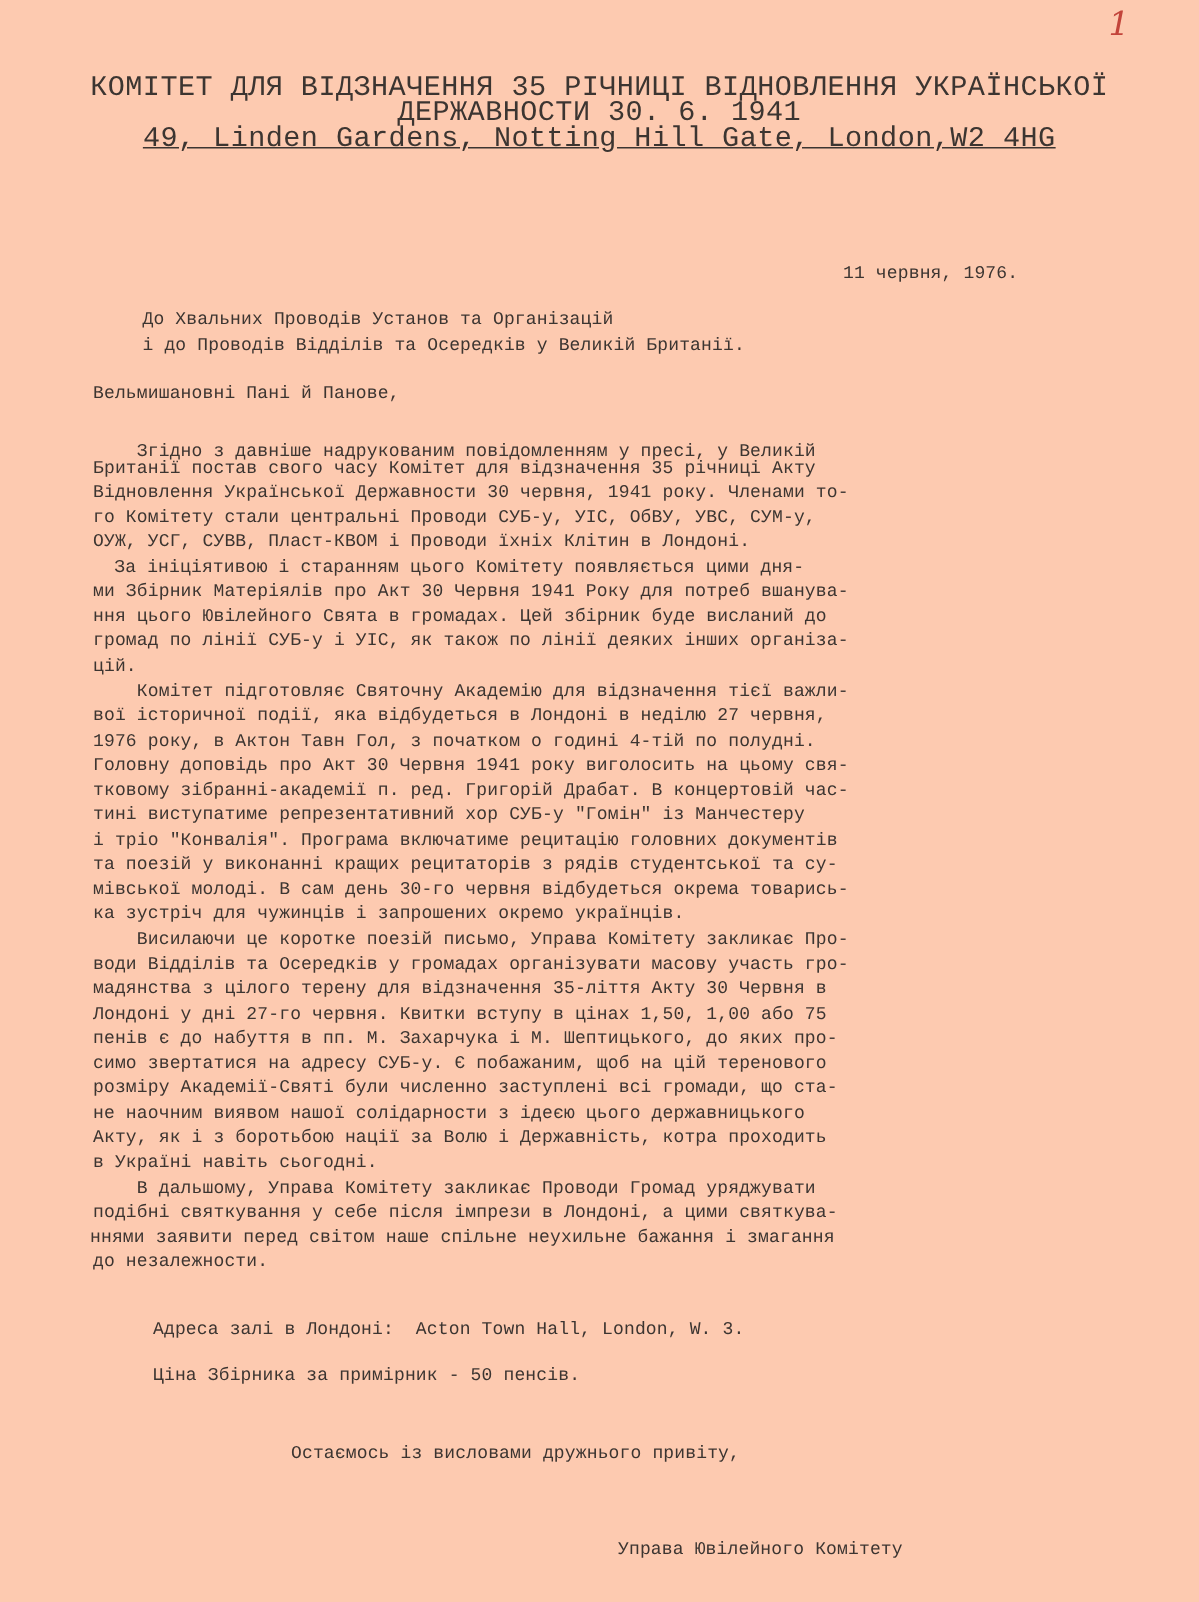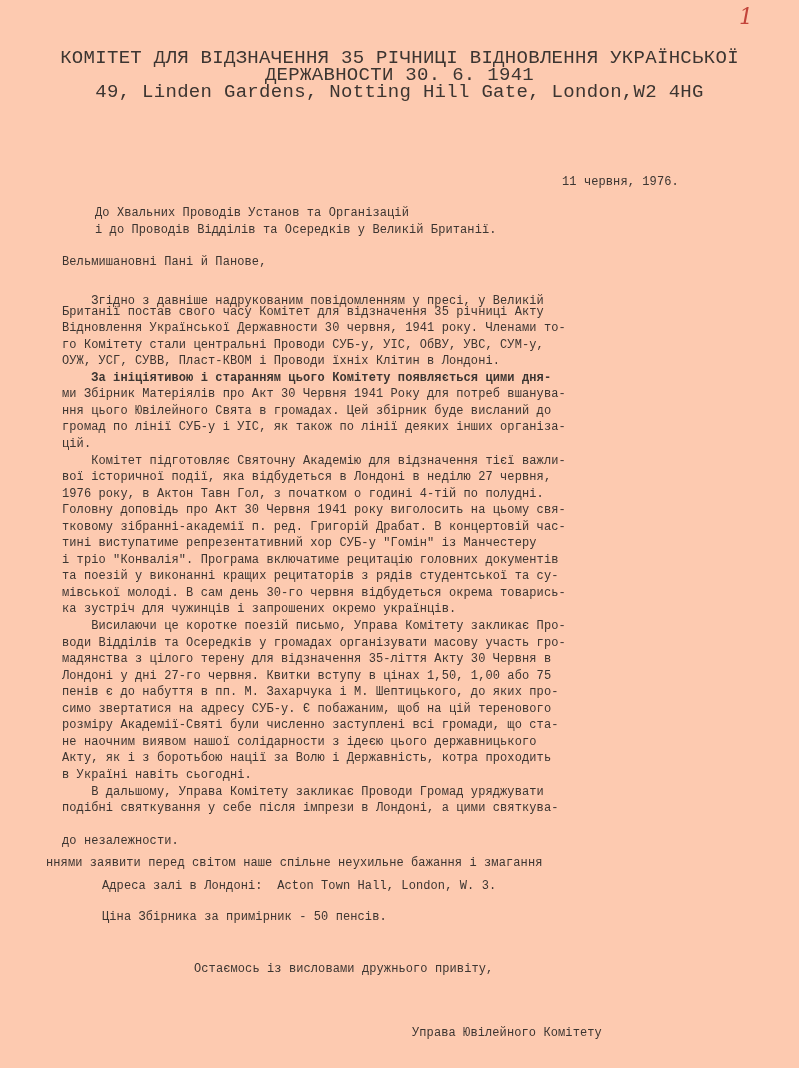--- a/index.html
+++ b/index.html
@@ -43,37 +43,37 @@
   </style>
 </head>
 <body>
 
 <div>
   <div class="page-number">1</div>
 
   <div class="header">
     <div class="line center" style="top:50px;">КОМІТЕТ ДЛЯ ВІДЗНАЧЕННЯ 35 РІЧНИЦІ ВІДНОВЛЕННЯ УКРАЇНСЬКОЇ</div>
     <div class="line center" style="top:67px;">ДЕРЖАВНОСТИ 30. 6. 1941</div>
-    <div class="line center" style="top:84px;">49, Linden Gardens, Notting Hill Gate, London,W2 4HG</div>
+    <div class="line center" style="top:84px;text-decoration:underline;">49, Linden Gardens, Notting Hill Gate, London,W2 4HG</div>
   </div>
 
   <div class="line" style="top:174px; left:562px;">11 червня, 1976.</div>
 
   <div class="line" style="top:205px; left:95px;">До Хвальних Проводів Установ та Організацій</div>
   <div class="line" style="top:222px; left:95px;">і до Проводів Відділів та Осередків у Великій Британії.</div>
 
   <div class="line" style="top:254px; left:62px;">Вельмишановні Пані й Панове,</div>
 
   <div id="body-text">
       <div class="line" style="top: 293px; left: 62px;">    Згідно з давніше надрукованим повідомленням у пресі, у Великій</div>
       <div class="line" style="top: 303.55px; left: 62px;">Британії постав свого часу Комітет для відзначення 35 річниці Акту</div>
       <div class="line" style="top: 320.1px; left: 62px;">Відновлення Української Державности 30 червня, 1941 року. Членами то-</div>
       <div class="line" style="top: 336.65px; left: 62px;">го Комітету стали центральні Проводи СУБ-у, УІС, ОбВУ, УВС, СУМ-у,</div>
       <div class="line" style="top: 353.2px; left: 62px;">ОУЖ, УСГ, СУВВ, Пласт-КВОМ і Проводи їхніх Клітин в Лондоні.</div>
-      <div class="line" style="top: 369.75px; left: 62px; font-weight: bold;">    За ініціятивою і старанням цього Комітету появляється цими дня-</div>
+      <div class="line" style="top: 369.75px; left: 47px;">    За ініціятивою і старанням цього Комітету появляється цими дня-</div>
       <div class="line" style="top: 386.3px; left: 62px; text-align: center;">ми Збірник Матеріялів про Акт 30 Червня 1941 Року для потреб вшанува-</div>
       <div class="line" style="top: 402.85px; left: 62px;">ння цього Ювілейного Свята в громадах. Цей збірник буде висланий до</div>
       <div class="line" style="top: 419.4px; left: 62px; text-align: center;">громад по лінії СУБ-у і УІС, як також по лінії деяких інших організа-</div>
       <div class="line" style="top: 435.95px; left: 62px;">цій.</div>
       <div class="line" style="top: 452.5px; left: 62px;">    Комітет підготовляє Святочну Академію для відзначення тієї важли-</div>
       <div class="line" style="top: 469.05px; left: 62px;">вої історичної події, яка відбудеться в Лондоні в неділю 27 червня,</div>
       <div class="line" style="top: 485.6px; left: 62px;">1976 року, в Актон Тавн Гол, з початком о годині 4-тій по полудні.</div>
       <div class="line" style="top: 502.15px; left: 62px;">Головну доповідь про Акт 30 Червня 1941 року виголосить на цьому свя-</div>
       <div class="line" style="top: 518.7px; left: 62px;">тковому зібранні-академії п. ред. Григорій Драбат. В концертовій час-</div>
       <div class="line" style="top: 535.25px; left: 62px;">тині виступатиме репрезентативний хор СУБ-у "Гомін" із Манчестеру</div>
@@ -86,21 +86,21 @@
       <div class="line" style="top: 651.1px; left: 62px;">мадянства з цілого терену для відзначення 35-ліття Акту 30 Червня в</div>
       <div class="line" style="top: 667.65px; left: 62px;">Лондоні у дні 27-го червня. Квитки вступу в цінах 1,50, 1,00 або 75</div>
       <div class="line" style="top: 684.2px; left: 62px;">пенів є до набуття в пп. М. Захарчука і М. Шептицького, до яких про-</div>
       <div class="line" style="top: 700.75px; left: 62px;">симо звертатися на адресу СУБ-у. Є побажаним, щоб на цій теренового</div>
       <div class="line" style="top: 717.3px; left: 62px;">розміру Академії-Святі були численно заступлені всі громади, що ста-</div>
       <div class="line" style="top: 733.85px; left: 62px;">не наочним виявом нашої солідарности з ідеєю цього державницького</div>
       <div class="line" style="top: 750.4px; left: 62px;">Акту, як і з боротьбою нації за Волю і Державність, котра проходить</div>
       <div class="line" style="top: 766.95px; left: 62px;">в Україні навіть сьогодні.</div>
       <div class="line" style="top: 783.5px; left: 62px;">    В дальшому, Управа Комітету закликає Проводи Громад уряджувати</div>
       <div class="line" style="top: 800.05px; left: 62px;">подібні святкування у себе після імпрези в Лондоні, а цими святкува-</div>
-      <div class="line" style="top: 816.6px; left: 46px; margin-top: 38px;">ннями заявити перед світом наше спільне неухильне бажання і змагання</div>
+      <div class="line" style="top: 816.6px; left: 60px;">ннями заявити перед світом наше спільне неухильне бажання і змагання</div>
       <div class="line" style="top: 833.15px; left: 62px;">до незалежности.</div>
     </div>
 
   <div class="line" style="top:878px; left:102px;">Адреса залі в Лондоні:  Acton Town Hall, London, W. 3.</div>
   <div class="line" style="top:909px; left:102px;">Ціна Збірника за примірник - 50 пенсів.</div>
 
   <div class="line" style="top:961px; left:194px;">Остаємось із висловами дружнього привіту,</div>
   <div class="line" style="top:1025px; left:412px;">Управа Ювілейного Комітету</div>
 </div>
 

